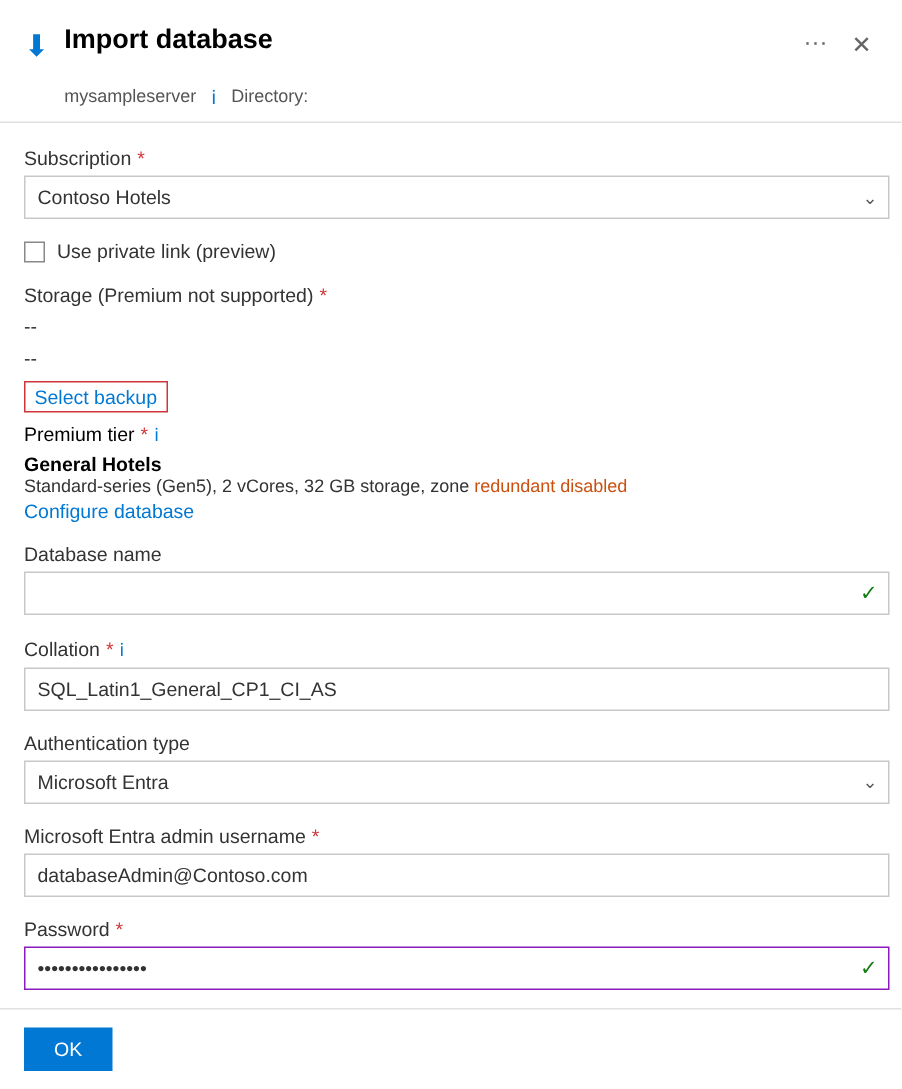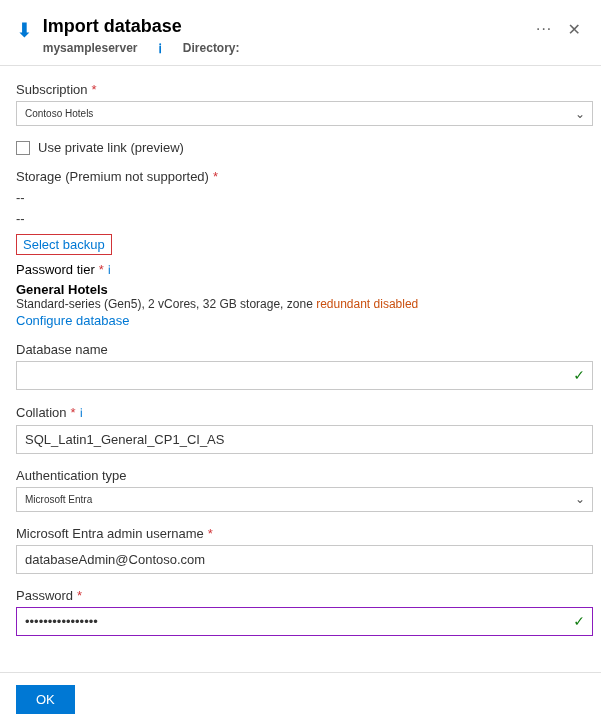--- a/index.html
+++ b/index.html
@@ -42,23 +42,22 @@
     .header-title {
       font-size: 18px;
       font-weight: 600;
       color: #000;
     }
     .header-subtitle {
       font-size: 12px;
       color: #555;
       display: flex;
       align-items: center;
-      gap: 21px;
-      margin-top: 2px;
-      font-weight: bold;
+      gap: 10px;
+      margin-top: 18px;
     }
     .info-circle {
       color: #0078d4;
       font-size: 13px;
     }
     .header-more {
       color: #666;
       font-size: 16px;
       cursor: pointer;
       margin-right: 12px;
@@ -107,21 +106,21 @@
       font-size: 12px;
       cursor: pointer;
     }
     .select-wrapper {
       position: relative;
     }
     .select-input {
       width: 100%;
       border: 1px solid #c8c8c8;
       padding: 6px 30px 6px 8px;
-      font-size: 10px;
+      font-size: 13px;
       color: #333;
       background: #fff;
       cursor: pointer;
       appearance: none;
       -webkit-appearance: none;
     }
     .chevron-down {
       position: absolute;
       right: 8px;
       top: 50%;
@@ -287,21 +286,21 @@
       </div>
       <div class="storage-lines">
         <div class="storage-line">--</div>
         <div class="storage-line">--</div>
       </div>
       <button class="select-backup-btn">Select backup</button>
     </div>
 
     <div class="pricing-section field-group">
       <div class="pricing-title-row">
-        <span>Password tier</span>
+        <span>Premium tier</span>
         <span class="required-star">*</span>
         <span class="info-icon">ℹ</span>
       </div>
       <div class="pricing-bold">General Hotels</div>
       <div class="pricing-desc">
         <span>Standard-series (Gen5), 2 vCores, 32 GB storage, zone </span><span class="zone-orange">redundant disabled</span>
       </div>
       <a class="configure-link" href="#">Configure database</a>
     </div>
 

